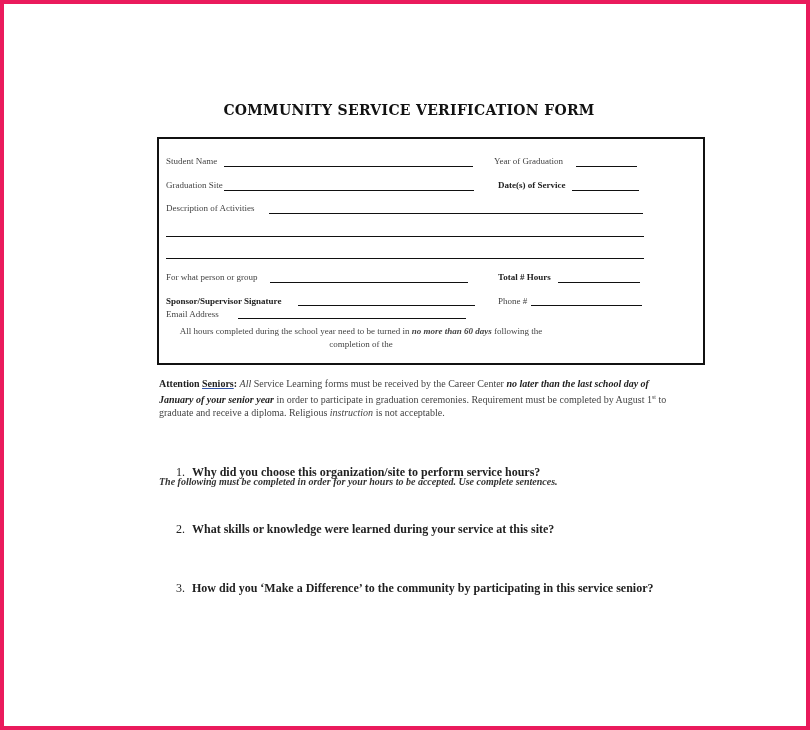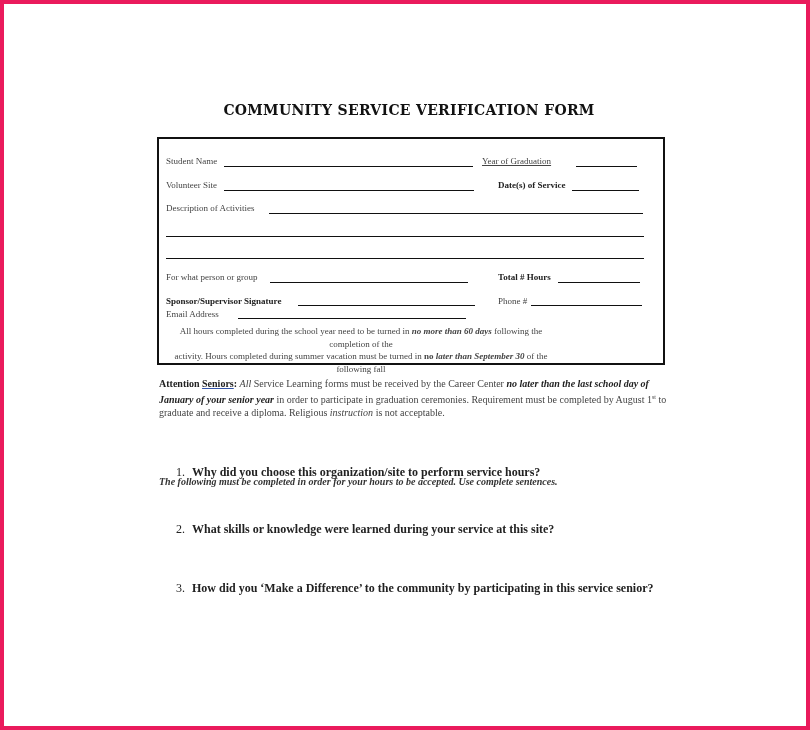--- a/index.html
+++ b/index.html
@@ -10,20 +10,21 @@
     font-family: "Liberation Serif", "DejaVu Serif", serif; color: #222;
   }
   .title {
     position: absolute; left: 0; width: 810px; top: 98px; text-align: center;
     font-family: "DejaVu Serif", serif; font-weight: bold; font-size: 14px;
     letter-spacing: 0.3px; color: #111;
   }
   .box {
     position: absolute; left: 153px; top: 133px; width: 504px; height: 224px;
     border: 2px solid #111;
+    padding-left: 40px;
   }
   .fld { position: absolute; font-size: 9px; color: #444; white-space: nowrap; }
   .fld.b { font-weight: bold; color: #222; }
   .line { position: absolute; border-bottom: 1px solid #111; height: 0; }
   .note {
     position: absolute; left: 0; width: 404px; text-align: center; font-size: 9px; color: #444;
     line-height: 12.5px;
   }
   .note .bi { font-weight: bold; font-style: italic; }
   .note .b2 { font-weight: bold; color: #222; letter-spacing: 0.2px; }
@@ -41,24 +42,24 @@
 </style>
 </head>
 <body>
 
 <div class="title">COMMUNITY SERVICE VERIFICATION FORM</div>
 
 <div class="box">
 
   <span class="fld" style="left:7px;top:17px;">Student Name</span>
   <div class="line" style="left:65px;top:27px;width:249px;"></div>
-  <span class="fld" style="left:323px;top:17px;text-decoration:underline;">Year of Graduation</span>
+  <span class="fld" style="left:335px;top:17px;">Year of Graduation</span>
   <div class="line" style="left:417px;top:27px;width:61px;"></div>
 
-  <span class="fld" style="left:7px;top:41px;">Volunteer Site</span>
+  <span class="fld" style="left:7px;top:41px;">Graduation Site</span>
   <div class="line" style="left:65px;top:51px;width:250px;"></div>
   <span class="fld b" style="left:339px;top:41px;">Date(s) of Service</span>
   <div class="line" style="left:413px;top:51px;width:67px;"></div>
 
   <span class="fld" style="left:7px;top:64px;">Description of Activities</span>
   <div class="line" style="left:110px;top:74px;width:374px;"></div>
   <div class="line" style="left:7px;top:97px;width:478px;"></div>
   <div class="line" style="left:7px;top:119px;width:478px;"></div>
 
   <span class="fld" style="left:7px;top:133px;">For what person or group</span>
@@ -69,21 +70,20 @@
   <span class="fld b" style="left:7px;top:157px;">Sponsor/Supervisor Signature</span>
   <div class="line" style="left:139px;top:166px;width:177px;"></div>
   <span class="fld" style="left:339px;top:157px;">Phone #</span>
   <div class="line" style="left:372px;top:166px;width:111px;"></div>
 
   <span class="fld" style="left:7px;top:170px;">Email Address</span>
   <div class="line" style="left:79px;top:179px;width:228px;"></div>
 
   <div class="note" style="top:186px;">
     <div><span>All hours completed during the school year need to be turned in </span><span class="bi">no more than 60 days</span><span> following the completion of the</span></div>
-    <div><span>activity. Hours completed during summer vacation must be turned in </span><b>no </b><span class="bi">later than September 30</span><span> of the following fall</span></div>
   </div>
 </div>
 
 <div class="para" style="top:373px;">
   <span class="b">Attention </span><span class="b u">Seniors</span><span class="b">: </span><span class="it">All</span><span> Service Learning forms must be received by the Career Center </span><span class="bi">no later than the last school day of January of your senior year</span><span> in order to participate in graduation ceremonies. Requirement must be completed by August 1</span><sup>st</sup><span> to graduate and receive a diploma. Religious </span><span class="it">instruction</span><span> is not acceptable.</span>
 </div>
 
 <div class="inst">The following must be completed in order for your hours to be accepted. Use complete sentences.</div>
 
 <div class="q" style="top:461px;"><span class="n">1.</span><span>Why did you choose this organization/site to perform service hours?</span></div>

